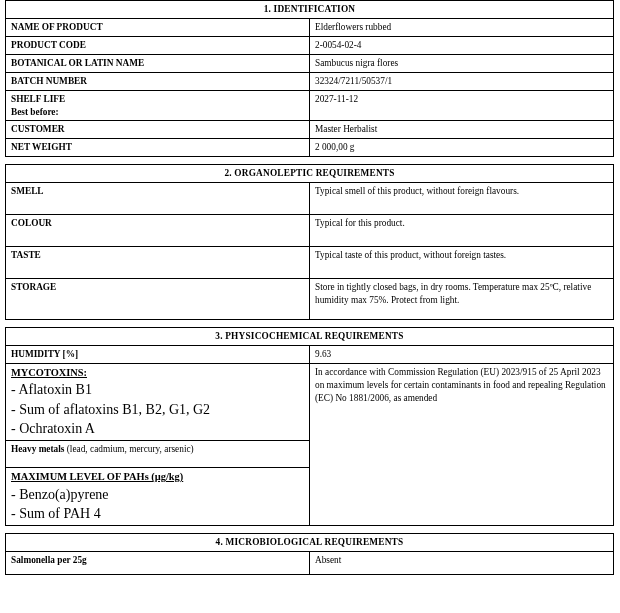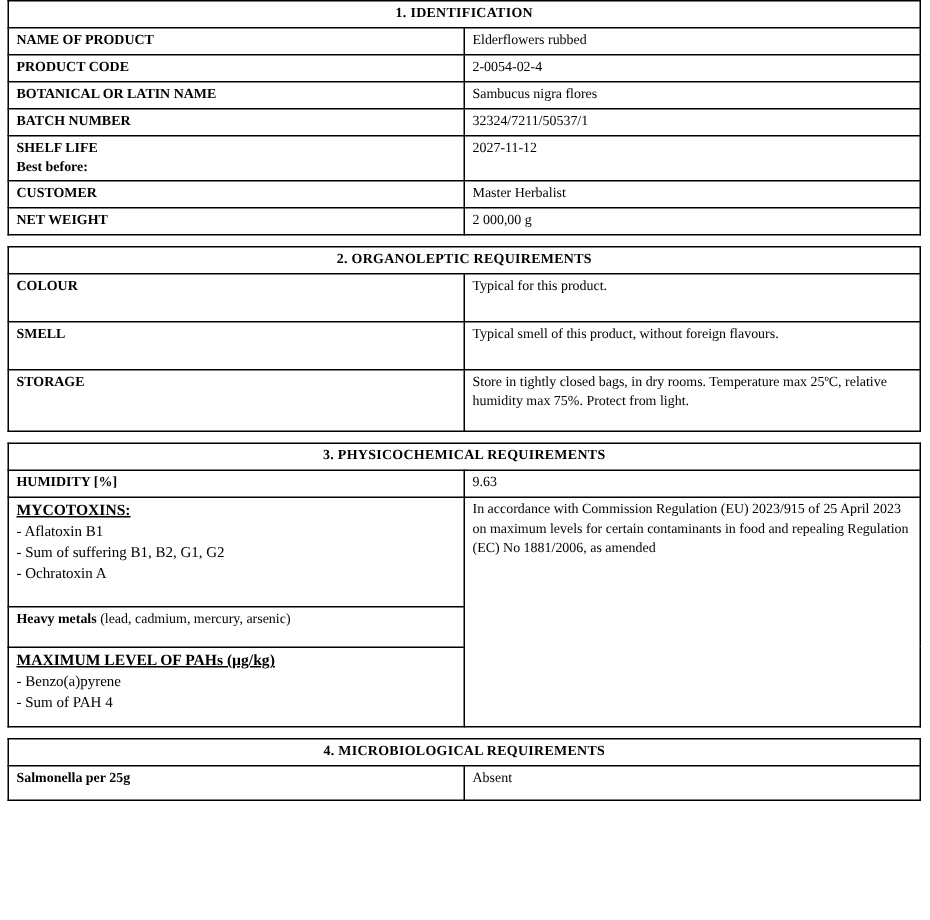--- a/index.html
+++ b/index.html
@@ -61,21 +61,21 @@
   .r-shelf td { height: 25px; }
   .r-org td { height: 27px; }
   .r-storage td { height: 36px; }
   .two-line span { display: block; }
   .big {
     font-size: 10.4px;
     font-weight: bold;
     text-decoration: underline;
   }
   .sub {
-    font-size: 10px;
+    font-size: 14px;
     font-weight: normal;
   }
   .mid {
     vertical-align: middle;
   }
   .regtext {
     line-height: 1.62;
   }
   .hm-bold { font-weight: bold; }
   .hm-reg { font-weight: normal; }
@@ -125,26 +125,30 @@
   </table>
 
   <div class="gap"></div>
 
   <table class="sheet">
     <tbody>
       <tr class="sect-title">
         <td colspan="2">2. ORGANOLEPTIC  REQUIREMENTS</td>
       </tr>
       <tr class="r-org">
+        <td class="lbl">SMELL</td>
+        <td class="val">Typical smell of this product, without foreign flavours.</td>
+      </tr>
+      <tr class="r-org">
         <td class="lbl">COLOUR</td>
         <td class="val">Typical for this product.</td>
       </tr>
       <tr class="r-org">
-        <td class="lbl">SMELL</td>
-        <td class="val">Typical smell of this product, without foreign flavours.</td>
+        <td class="lbl">TASTE</td>
+        <td class="val">Typical taste of this product, without foreign tastes.</td>
       </tr>
       <tr class="r-storage">
         <td class="lbl">STORAGE</td>
         <td class="val">Store in tightly closed bags, in dry rooms. Temperature max 25ºC, relative humidity max 75%. Protect from light.</td>
       </tr>
     </tbody>
   </table>
 
   <div class="gap"></div>
 
@@ -154,21 +158,21 @@
         <td colspan="2">3. PHYSICOCHEMICAL REQUIREMENTS</td>
       </tr>
       <tr>
         <td class="lbl">HUMIDITY [%]</td>
         <td class="val">9.63</td>
       </tr>
       <tr>
         <td class="lbl" style="height:68px;">
           <div class="big">MYCOTOXINS:</div>
           <div class="sub">- Aflatoxin B1</div>
-          <div class="sub">- Sum of suffering B1, B2, G1, G2</div>
+          <div class="sub">- Sum of aflatoxins B1, B2, G1, G2</div>
           <div class="sub">- Ochratoxin A</div>
         </td>
         <td class="val mid regtext" rowspan="3">In accordance with Commission Regulation (EU) 2023/915 of 25 April 2023 on maximum levels for certain contaminants in food and repealing Regulation (EC) No 1881/2006, as amended</td>
       </tr>
       <tr>
         <td class="lbl" style="height:22px;">
           <span class="hm-bold">Heavy metals</span><span class="hm-reg"> (lead, cadmium, mercury, arsenic)</span>
         </td>
       </tr>
       <tr>

